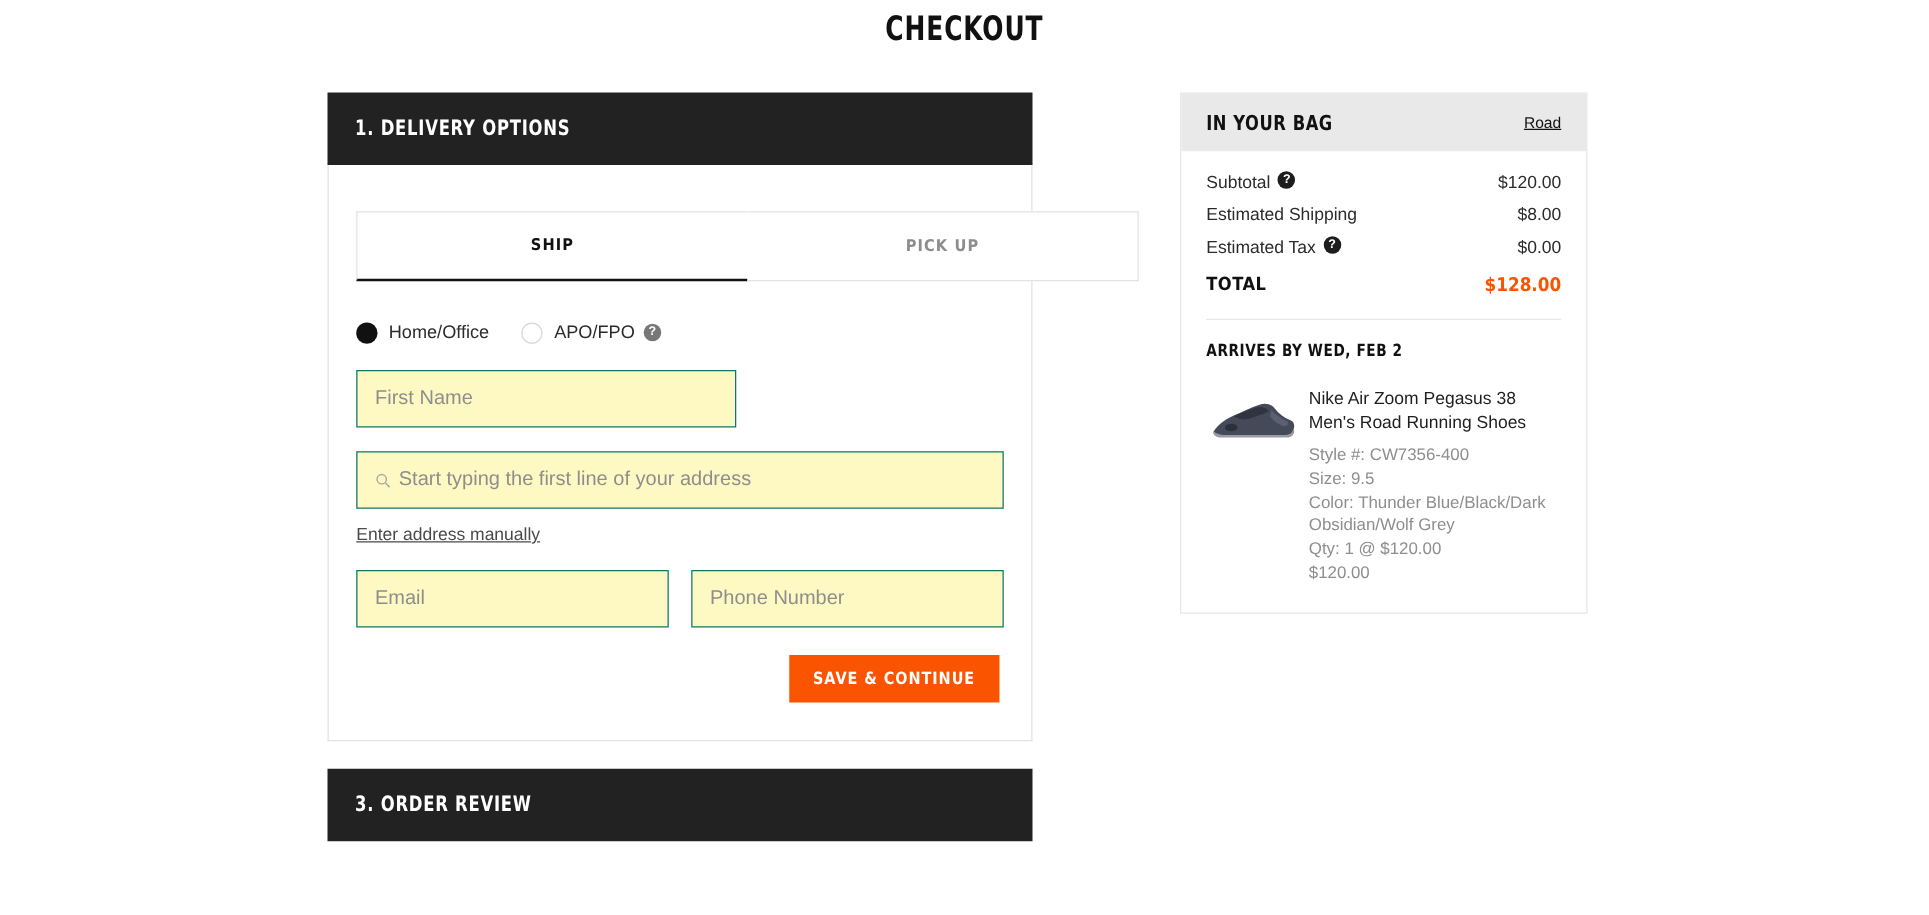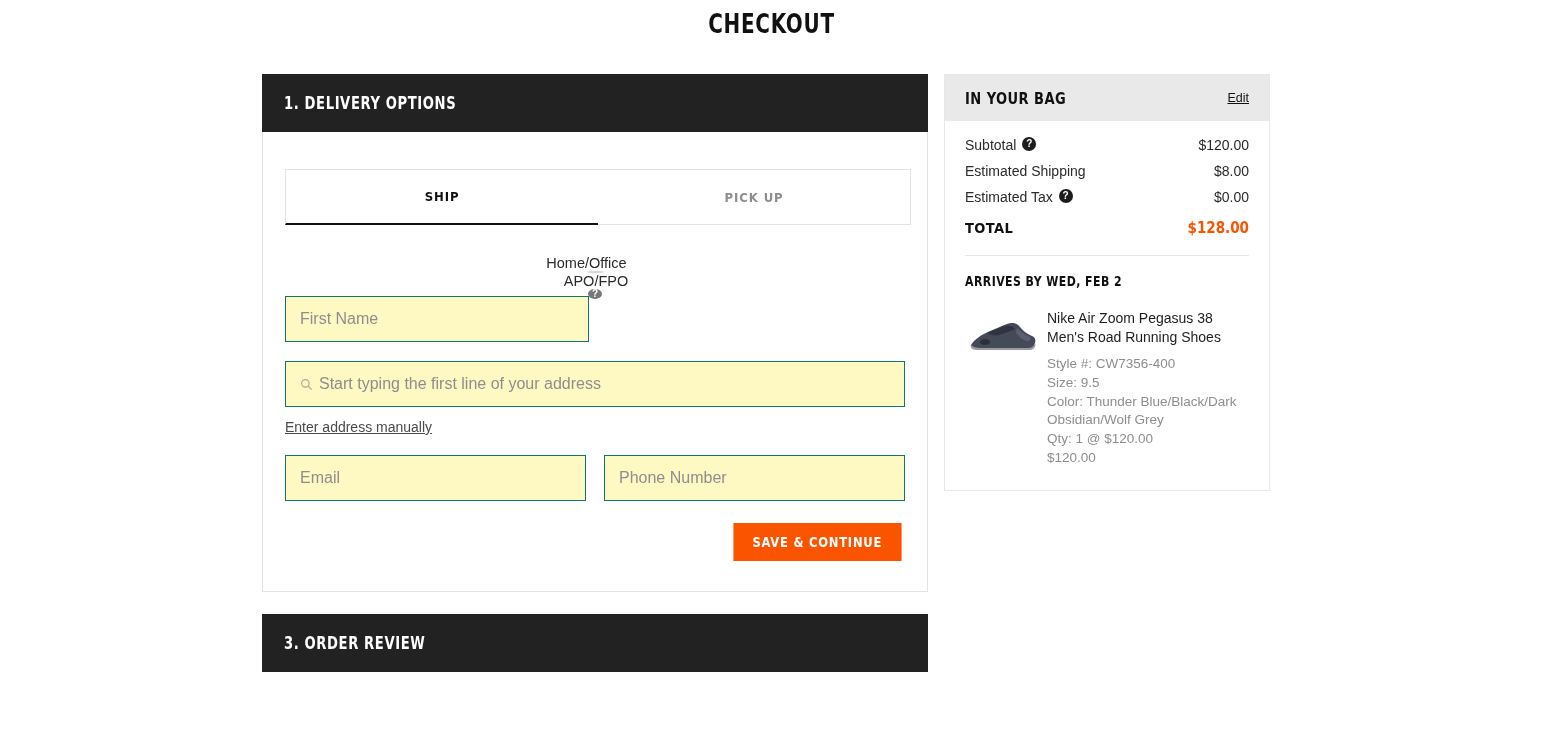--- a/index.html
+++ b/index.html
@@ -27,21 +27,21 @@
     transform: scaleX(0.82);
   }
 
   
   .left-col {
     position: absolute;
     left: 262px; top: 74px;
     width: 666px;
   }
   .section {
-    width: 666px;
+    width: 564px;
     margin-bottom: 22px;
     border-radius: 20px;
   }
   .section-header {
     background: #222222;
     color: #ffffff;
     height: 58px;
     display: flex;
     align-items: center;
     padding-left: 22px;
@@ -89,21 +89,20 @@
     border-right: none;
   }
   .tab.inactive { border-left: none; }
 
   
   .radio-row {
     display: flex;
     align-items: center;
     margin-top: 30px;
     height: 22px;
-    flex-direction: column;
   }
   .radio {
     width: 17px; height: 17px;
     border-radius: 50%;
     display: inline-block;
     cursor: pointer;
   }
   .radio.on { background: #111111; }
   .radio.off { background: #ffffff; border: 1px solid #d8d8d8; }
   .radio-label {
@@ -337,21 +336,21 @@
       <div class="section-header">
         <span class="htext">3. ORDER REVIEW</span>
       </div>
     </div>
 
   </div>
 
   <div class="bag">
     <div class="bag-header">
       <span class="bag-title">IN YOUR BAG</span>
-      <a class="bag-edit">Edit</a>
+      <a class="bag-edit">Road</a>
     </div>
 
     <div class="bag-body">
 
       <div class="sum-row">
         <span class="sum-label">
           <span>Subtotal</span>
           <span class="help-icon dark">?</span>
         </span>
         <span class="sum-value">$120.00</span>

